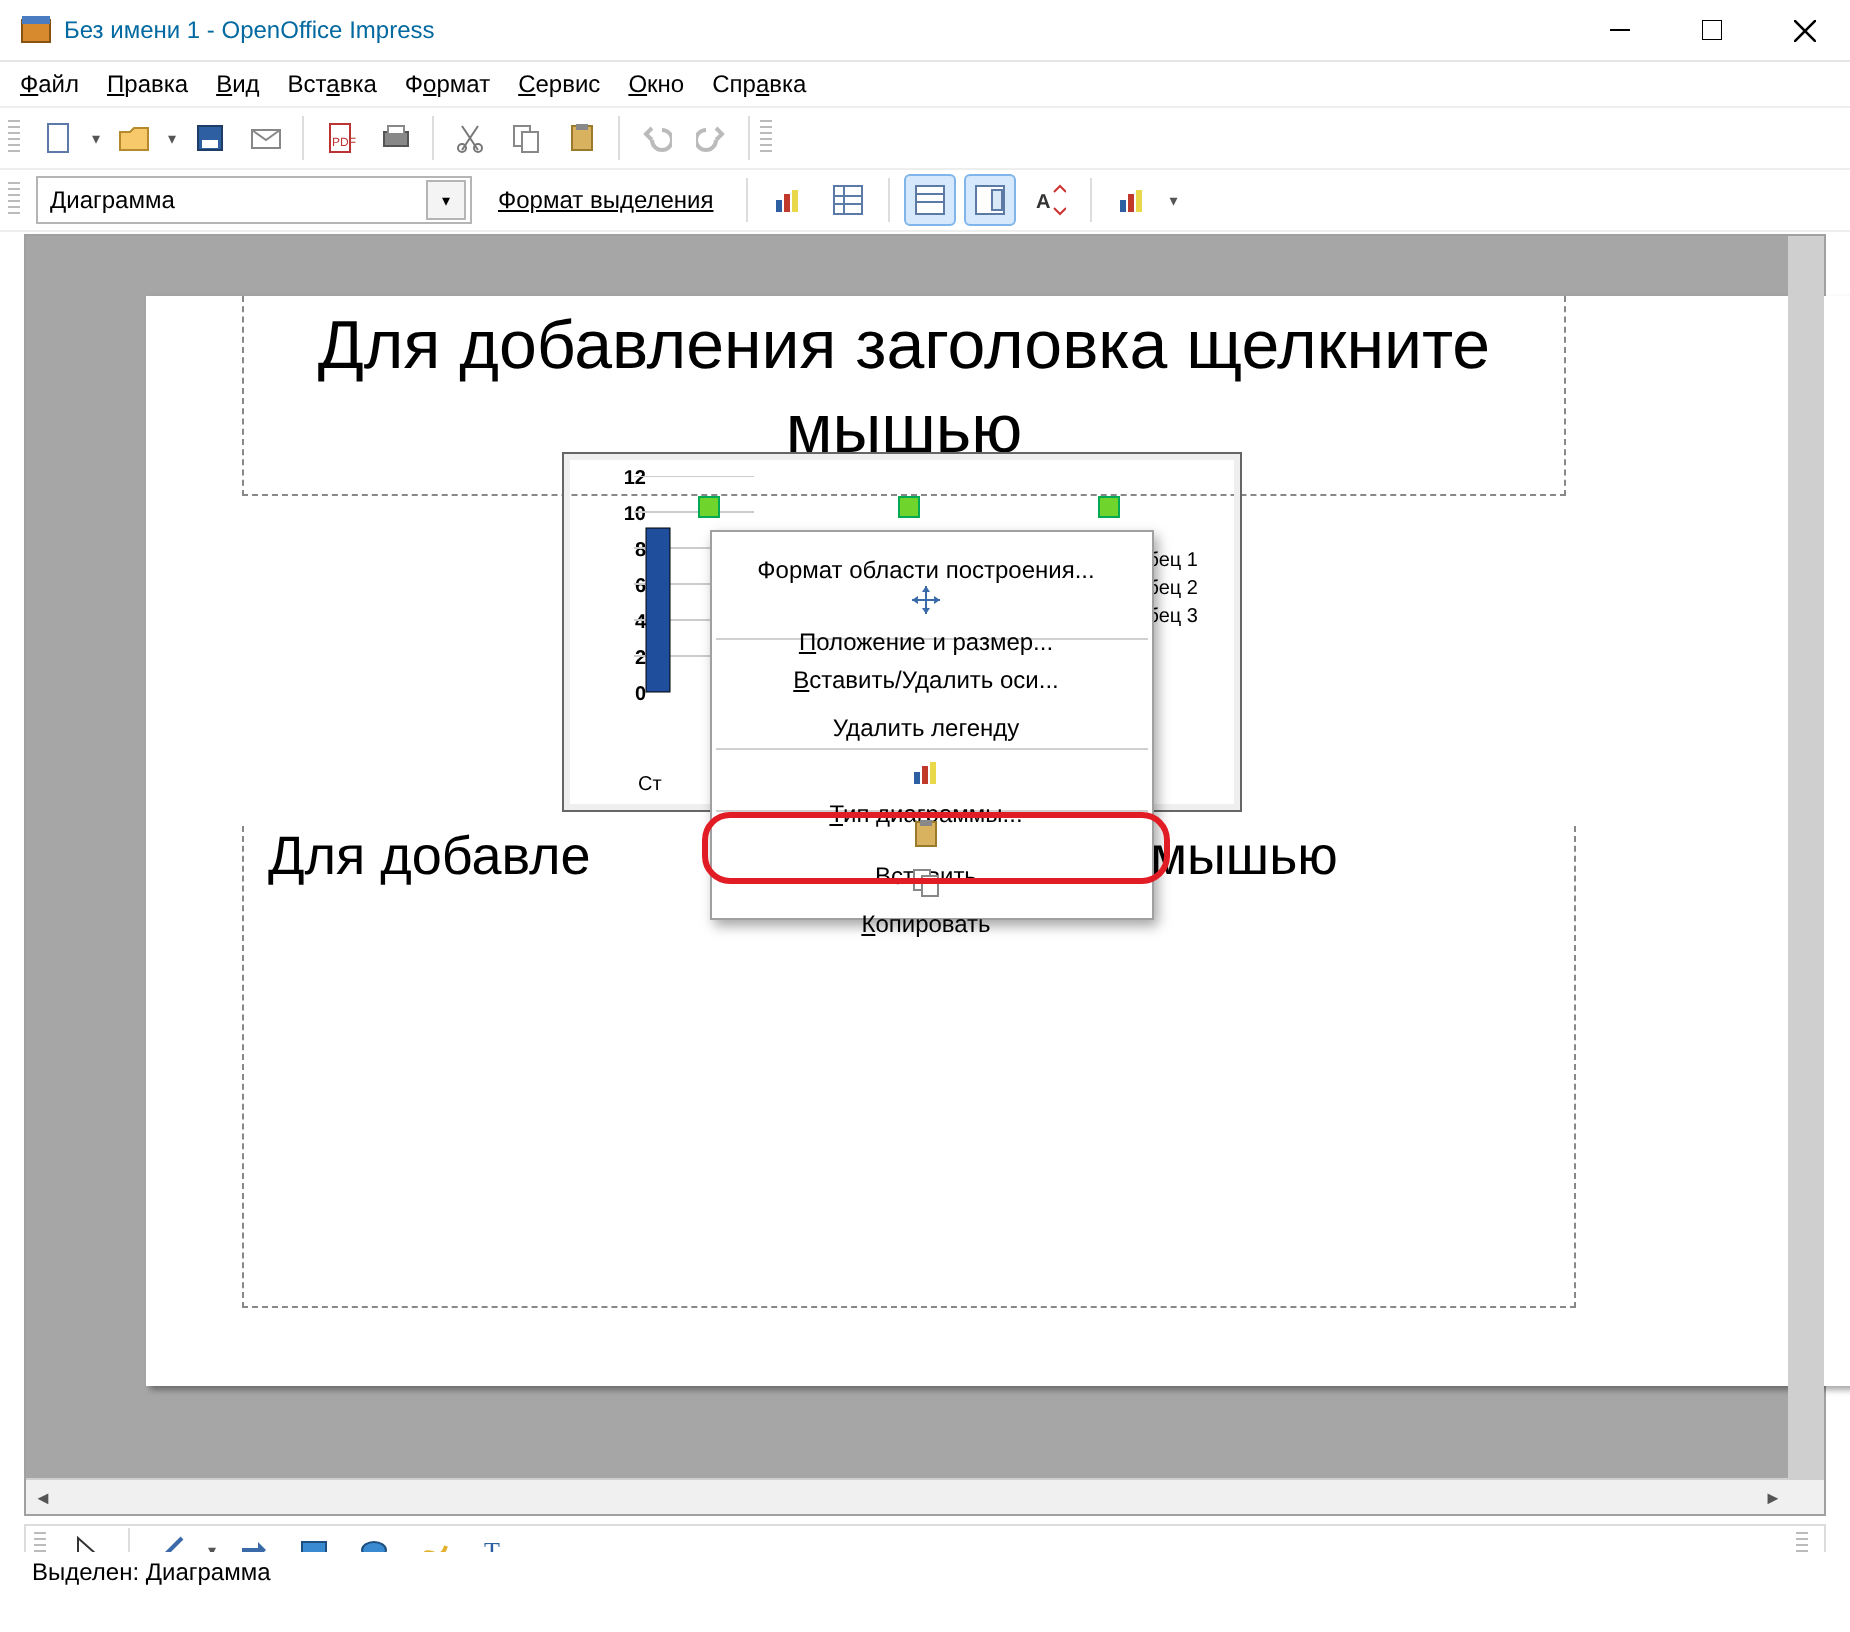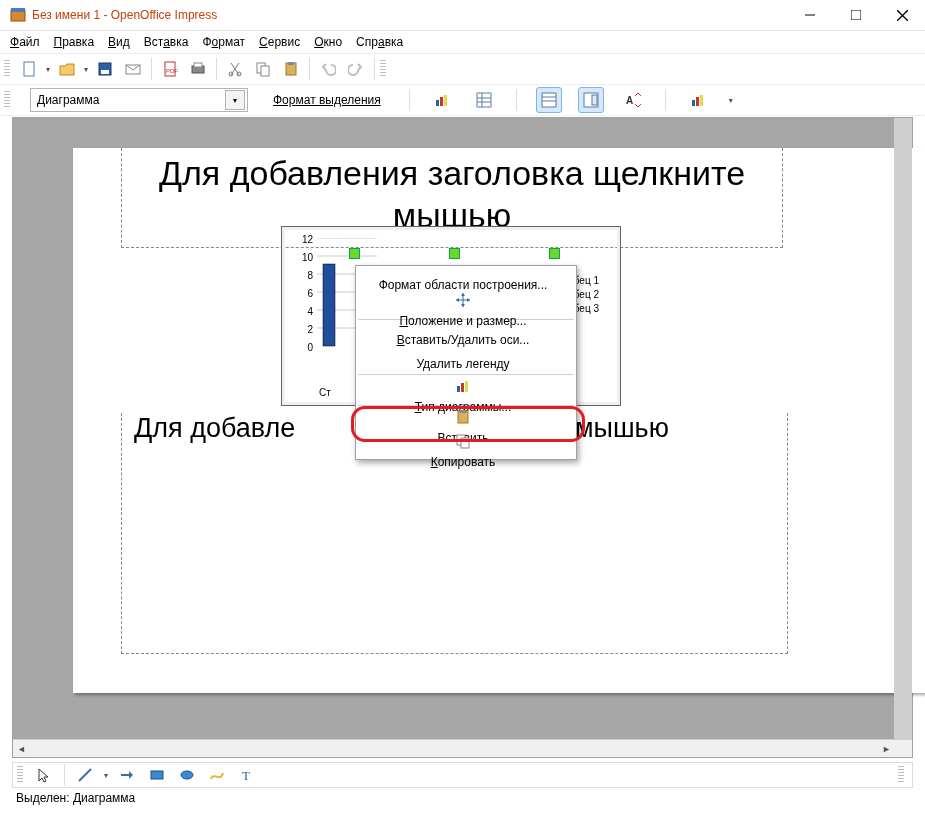--- a/index.html
+++ b/index.html
@@ -1,39 +1,39 @@
 <!DOCTYPE html>
 <html><head>
 <meta charset="utf-8">
 <style>
   html, body { margin:0; padding:0; font-family: "Segoe UI", Tahoma, sans-serif; font-size:12px; background:#fff; color:#000; }
   .window { position:relative; width:925px; height:816px; background:#fff; }
 
   
   .titlebar { height:30px; background:#fff; display:flex; align-items:center; padding:0 0 0 6px; border-bottom:1px solid #e5e5e5;}
   .title-icon { width:16px; height:16px; margin:0 6px 0 4px;}
-  .titlebar .title { flex:1; font-size:12px; color:#c2410c;}
+  .titlebar .title { flex:1; font-size:12px; color:#0369a1;}
   .caption-btn { width:46px; height:30px; display:flex; align-items:center; justify-content:center; color:#000; }
   .caption-btn.close { color:#fff; background:transparent; }
   .caption-btn.close { background:transparent; color:#000;}
   .titlebar .caption-group { display:flex; }
 
   
   .menubar { height:22px; background:#fff; display:flex; align-items:center; padding:0 4px; gap:2px;}
   .menu-item { padding:2px 6px; border-radius:3px; }
   .menu-item span.mn { text-decoration: underline; }
 
   
   .toolbar { height:30px; background:#fff; border-top:1px solid #eee; border-bottom:1px solid #eee; display:flex; align-items:center; padding:0 4px; gap:2px;}
   .tbtn { width:24px; height:24px; display:flex; align-items:center; justify-content:center; border:1px solid transparent; border-radius:3px;}
   .tbtn.active { background:#d6e8fb; border-color:#7fb5ea;}
   .tsep { width:1px; height:22px; background:#ddd; margin:0 3px; }
   .tdrop { width:8px; display:flex; align-items:center; justify-content:center; color:#555; font-size:8px;}
 
-  .toolbar2 { height:30px; background:#fff; border-bottom:1px solid #eee; display:flex; align-items:center; padding:0 4px; gap:16px;}
+  .toolbar2 { height:30px; background:#fff; border-bottom:1px solid #eee; display:flex; align-items:center; padding:0 4px; gap:4px;}
   .combo { width:208px; height:22px; border:1px solid #b5b5b5; display:flex; align-items:center; padding:0 2px 0 6px; background:#fff;}
   .combo .ctext { flex:1; font-size:12px;}
   .combo .carrow { width:18px; height:18px; border:1px solid #b5b5b5; display:flex; align-items:center; justify-content:center; font-size:8px; background:#f4f4f4;}
   .fmt-btn { height:22px; padding:0 8px; display:flex; align-items:center; border:1px solid transparent; border-radius:2px;text-decoration:underline;}
 
   
   .workarea { position:absolute; top:117px; left:12px; right:12px; bottom:58px; background:#a6a6a6; border:1px solid #a0a0a0;}
   .scroll-v { position:absolute; top:0; right:0; width:17px; bottom:17px; background:#f0f0f0; border-left:1px solid #cfcfcf;}
   .scroll-v .thumb{ position:absolute; top:0; left:0; right:0; height:100%; background:#cfcfcf;}
   .scroll-h { position:absolute; left:0; right:17px; bottom:0; height:17px; background:#f0f0f0; border-top:1px solid #cfcfcf;}
@@ -45,38 +45,38 @@
   .ph-title { left:48px; top:0; width:660px; height:95px; text-align:center; font-family:"Liberation Sans", Arial, sans-serif; font-size:34px; line-height:42px; padding-top:4px; border-top:none;}
   .ph-text  { left:48px; top:265px; width:665px; height:240px; font-family:"Liberation Sans", Arial, sans-serif; font-size:27px; color:#000; padding-top:0px; border-top:none;}
   .ph-text .txt{ position:absolute; top:0; left:12px; right:12px;}
 
   
   .chart-obj { position:absolute; left:208px; top:78px; width:340px; height:180px; }
   .chart-border { position:absolute; inset:0; border:1px solid #666; outline:3px solid #efefef; outline-offset:-4px;}
   .hgl { position:absolute; width:9px; height:9px; background:#6fd42b; border:1px solid #0a5; }
 
   .chart-inner { position:absolute; left:10px; top:10px; right:10px; bottom:10px;}
-  .ylabel { position:absolute; left:6px; font-size:10px; width:16px; text-align:right; color:#000;}
+  .ylabel { position:absolute; left:16px; font-size:10px; width:16px; text-align:right; color:#000;font-weight:bold;}
   .legend { position:absolute; right:12px; top:38px; font-size:10px; line-height:14px;}
   .legend .row{ display:flex; align-items:center; gap:4px;}
 
   
   .context-menu { position:absolute; left:355px; top:265px; width:220px; background:#fff; border:1px solid #a0a0a0; box-shadow:2px 3px 6px rgba(0,0,0,.35); z-index:20; padding:2px 0;}
   .cm-row { display:flex; align-items:center; height:24px; padding:0 10px 0 4px; gap:6px; white-space:nowrap;flex-direction:column;}
   .cm-icon { width:20px; height:20px; display:flex; align-items:center; justify-content:center; font-size:12px;}
   .cm-label span.mn { text-decoration: underline;}
   .cm-sep { height:1px; background:#d0d0d0; margin:3px 2px;}
   .cm-highlight { position:absolute; left:351px; top:406px; width:228px; height:30px; border:3px solid #e21c24; border-radius:14px; z-index:25; pointer-events:none;}
 
   
   .drawbar { position:absolute; left:12px; right:12px; bottom:28px; height:24px; background:#fff; border:1px solid #dcdcdc; display:flex; align-items:center; padding:0 4px; gap:4px;}
   .drag-handle{ width:6px; height:18px; background:repeating-linear-gradient(#bbb, #bbb 1px, transparent 1px, transparent 3px); margin-right:4px;}
 
   
-  .statusbar { position:absolute; left:12px; right:12px; bottom:8px; height:20px; background:#fff; color:#000; display:flex; align-items:center; padding:0 4px; font-size:12px;}
+  .statusbar { position:absolute; left:12px; right:12px; bottom:20px; height:20px; background:#fff; color:#000; display:flex; align-items:center; padding:0 4px; font-size:12px;}
 </style>
 </head>
 <body>
 
 <div class="window">
 
   <div class="titlebar">
     <span class="title-icon">
       <svg width="16" height="16">
           <rect x="1" y="3" width="14" height="11" fill="#d88a2e" stroke="#8a5212"></rect>

